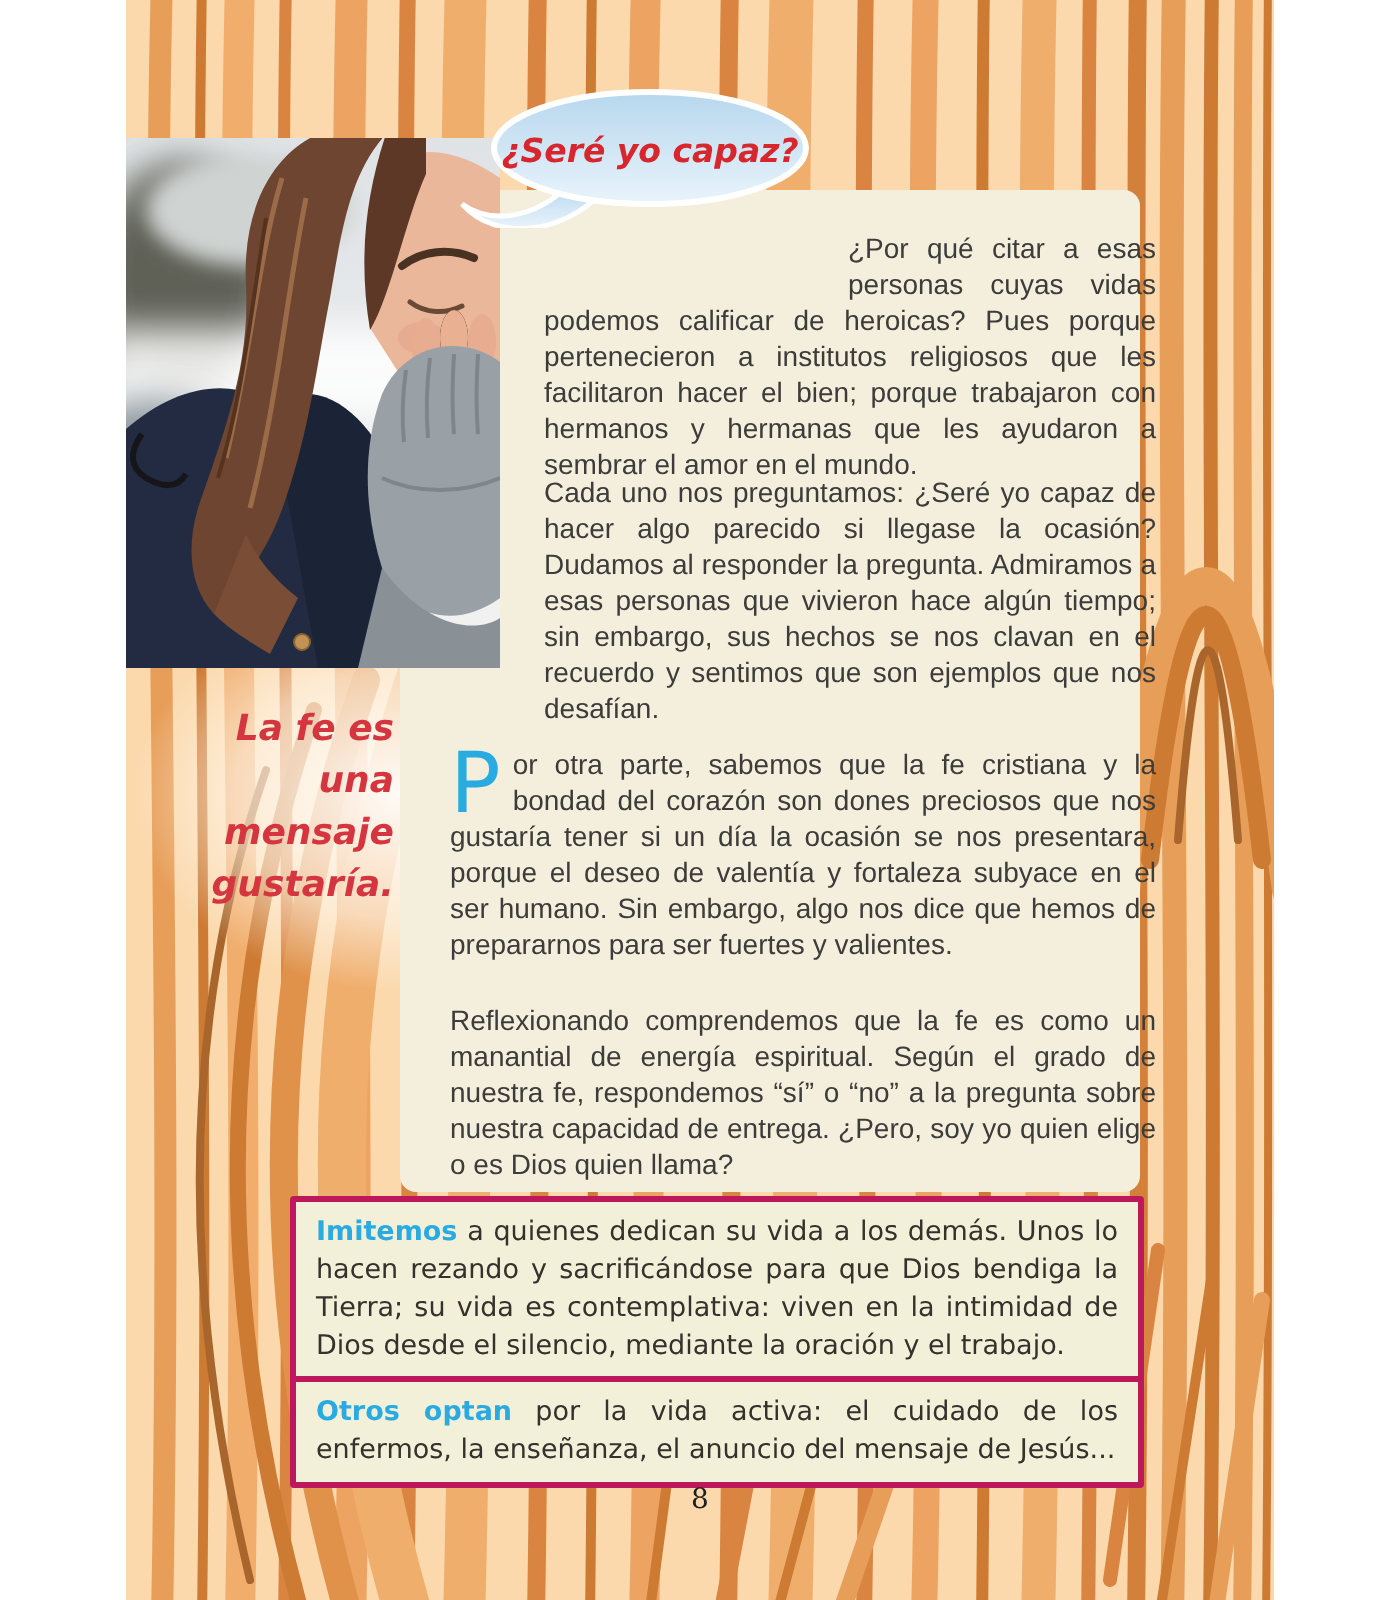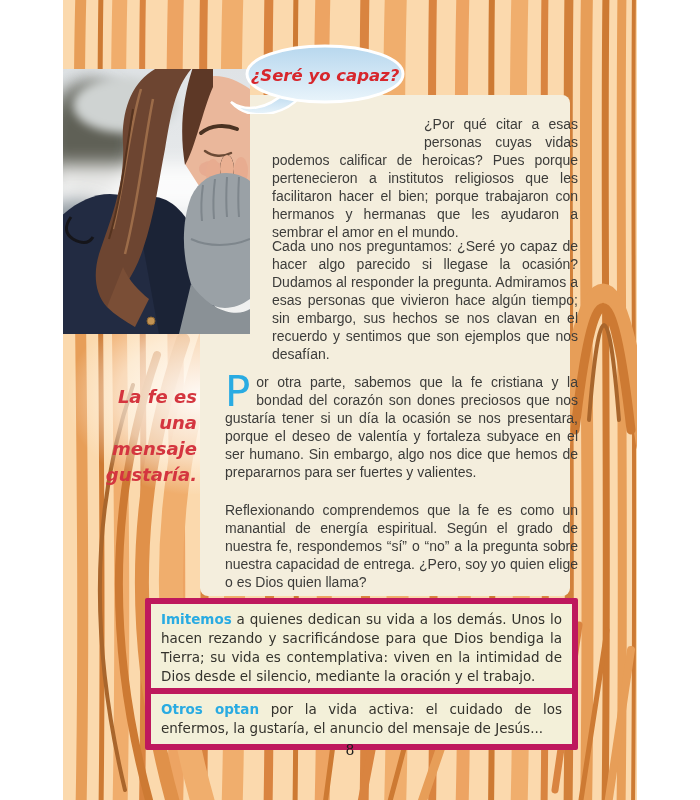--- a/index.html
+++ b/index.html
@@ -15,22 +15,22 @@
   .spacer{float:left;width:152px;height:36px;}
   .p2{left:56px;top:126px;width:306px;}
   .p3{left:9px;top:262px;width:353px;}
   .p4{left:9px;top:390px;width:353px;}
   .dropcap{float:left;font-size:42px;line-height:34px;color:#29abe2;margin:2px 6px 0 0;
            font-family:"DejaVu Sans",sans-serif;}
   .photo{position:absolute;left:0;top:69px;width:187px;height:265px;}
   .bubble{position:absolute;left:160px;top:40px;width:190px;height:74px;}
   .note{position:absolute;left:26px;top:352px;width:108px;text-align:right;
         font-family:"DejaVu Sans",sans-serif;font-weight:bold;font-style:italic;
-        font-size:18px;line-height:26px;color:#d4353f;margin-top:32px;}
-  .callout{position:absolute;left:82px;width:401px;background:#f3f0d9;border:6px solid #be185d;
+        font-size:18px;line-height:26px;color:#d4353f;}
+  .callout{position:absolute;left:82px;width:401px;background:#f3f0d9;border:3px solid #be185d;
            border-radius:2px;padding:6px 10px;font-family:"DejaVu Sans",sans-serif;
            font-size:13.5px;line-height:19px;color:#33322c;text-align:justify;}
   .callout .lead{color:#29abe2;font-weight:bold;}
   .c1{top:598px;}
   .c2{top:688px;}
   .pagenum{position:absolute;left:0;top:742px;width:100%;text-align:center;
            font-family:"DejaVu Serif",serif;font-size:14px;color:#1e1e1e;}
 </style>
 </head>
 <body>
@@ -163,18 +163,18 @@
     <div class="note">
       <div>La fe es</div>
       <div>una mensaje</div>
       <div>gustaría.</div>
     </div>
 
     <div class="callout c1">
       <span class="lead">Imitemos</span><span> a quienes dedican su vida a los demás. Unos lo hacen rezando y sacrificándose para que Dios bendiga la Tierra; su vida es contemplativa: viven en la intimidad de Dios desde el silencio, mediante la oración y el trabajo.</span>
     </div>
     <div class="callout c2">
-      <span class="lead">Otros optan</span><span> por la vida activa: el cuidado de los enfermos, la gustaría, el anuncio del mensaje de Jesús...</span>
+      <span class="lead">Otros optan</span><span> por la vida activa: el cuidado de los enfermos, la enseñanza, el anuncio del mensaje de Jesús...</span>
     </div>
 
     <div class="pagenum">8</div>
   </div>
 </div>
 
 </body></html>

